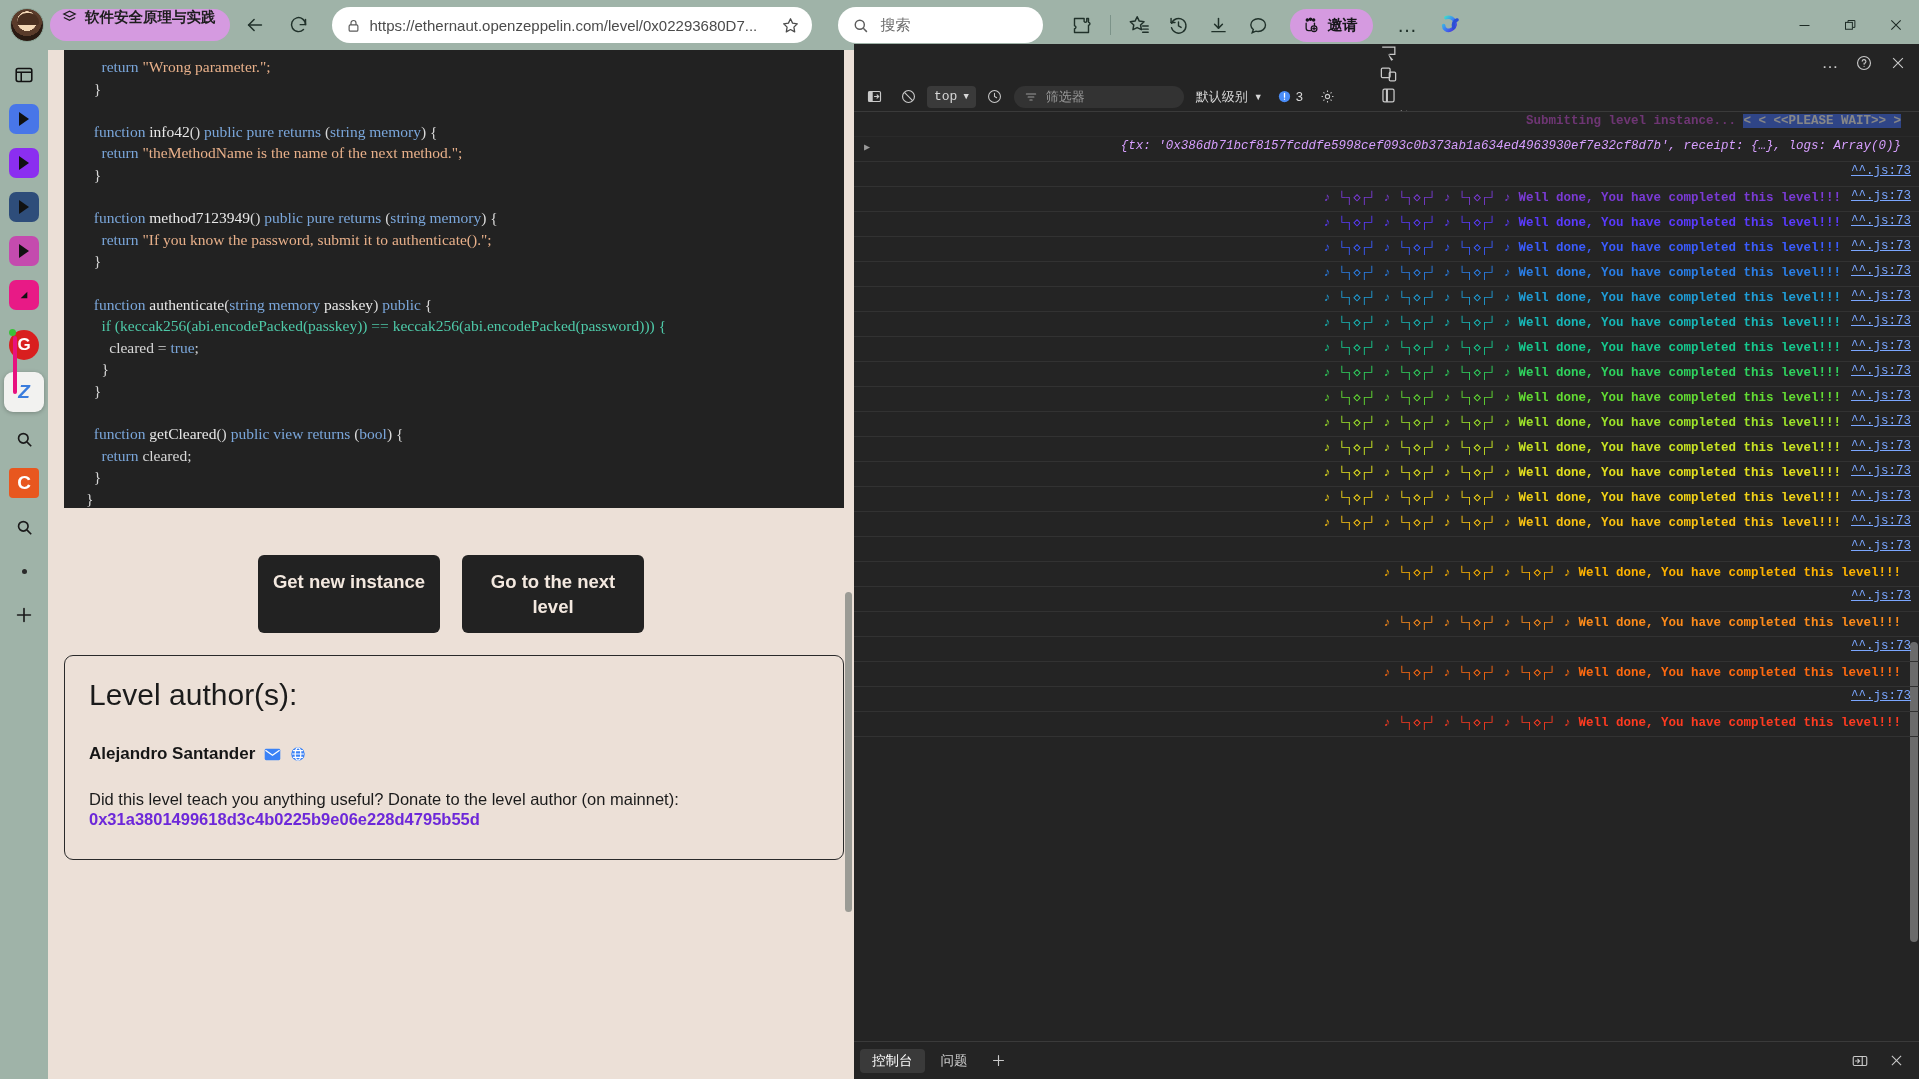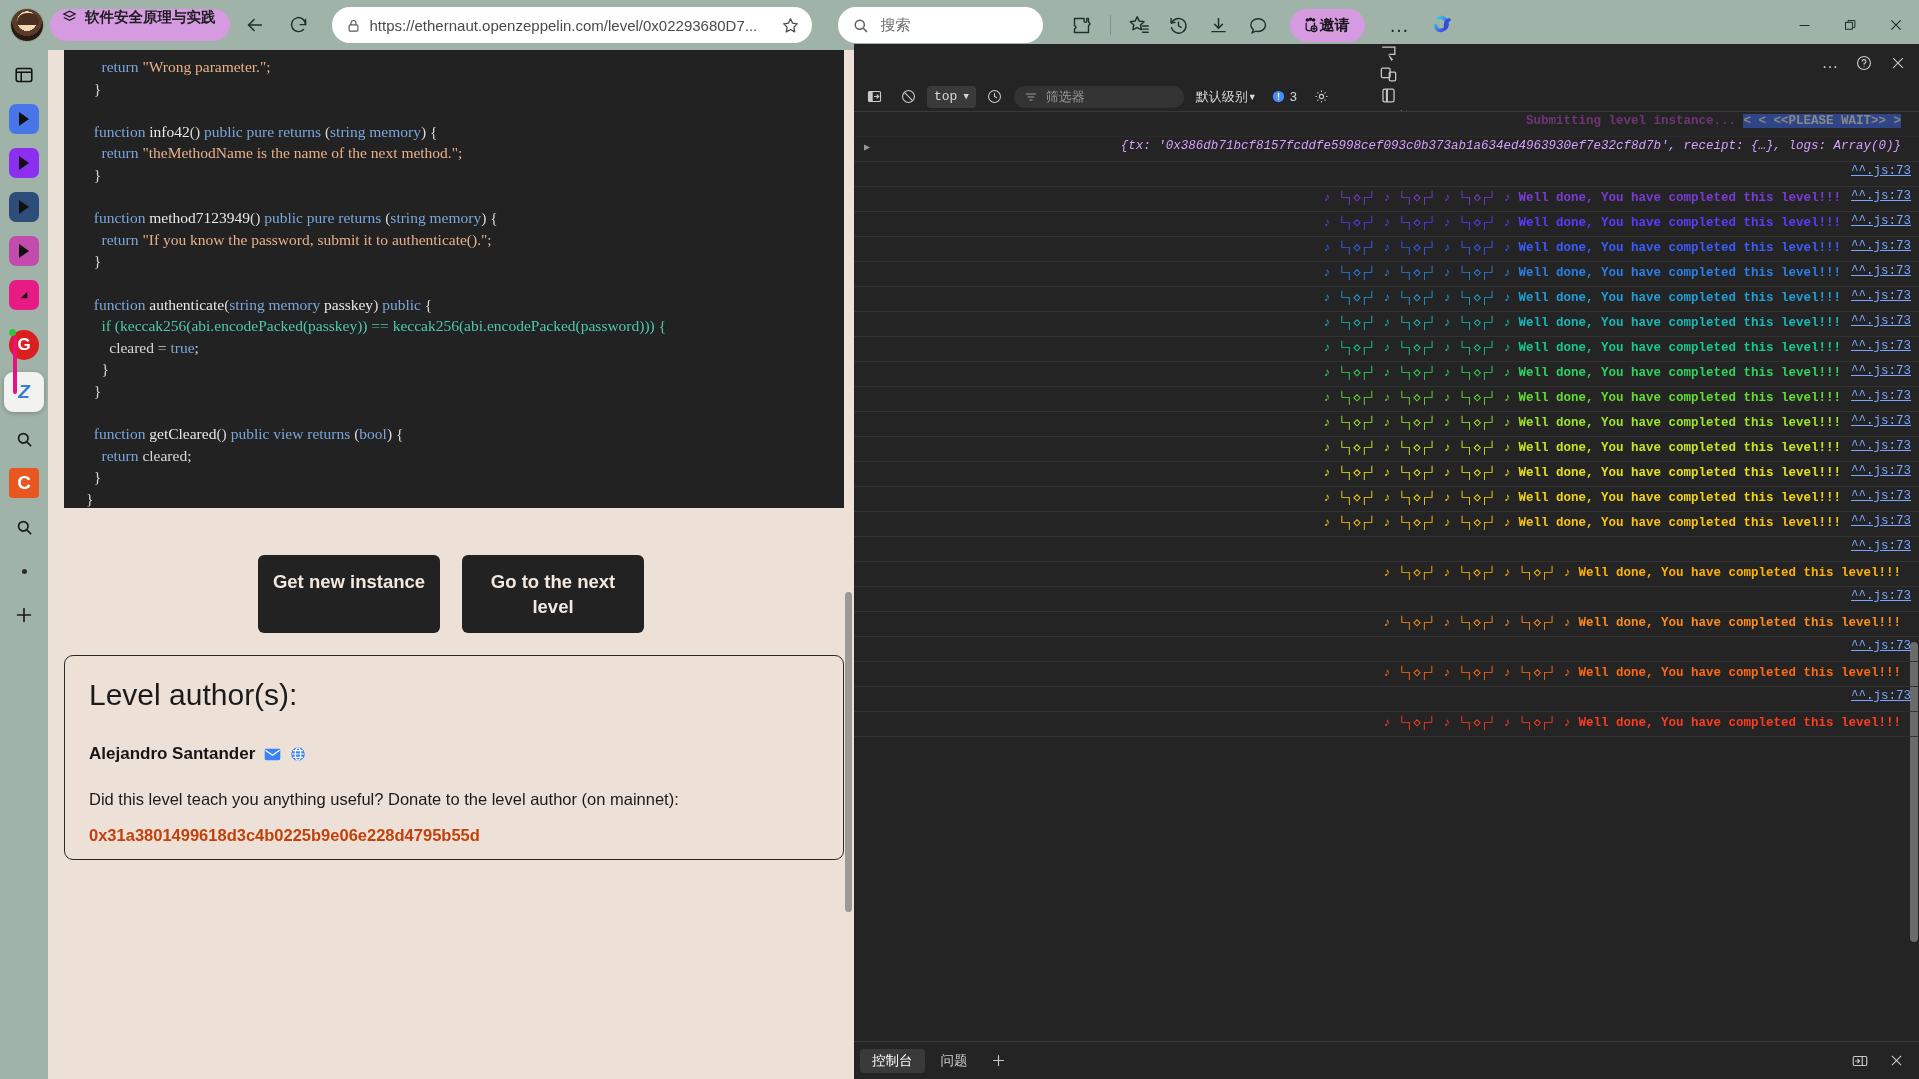--- a/index.html
+++ b/index.html
@@ -46,21 +46,21 @@
   .urltext { font-size: 15px; color: #4b4b4b; white-space: nowrap; overflow: hidden;
              text-overflow: ellipsis; flex: 1; }
   .searchbar {
     flex: none; width: 205px; height: 36px; background: #ffffff; border-radius: 18px;
     display: flex; align-items: center; gap: 12px; padding: 0 14px; margin-left: 20px;
   }
   .searchbar .ph { font-size: 15px; color: #6d6d6d; }
   .chrome-icons { display: flex; align-items: center; gap: 2px; margin-left: 14px; }
   .divider-v { width: 1px; height: 20px; background: #7c9389; margin: 0 7px; }
   .invite-pill {
-    display: flex; align-items: center; height: 33px; padding: 0 15px 0 11px;
+    display: flex; align-items: center; gap: 8px; height: 33px; padding: 0 15px 0 11px;
     border-radius: 17px; background: #d59ae0; color: #16161a; font-size: 15px; font-weight: 600;
     margin-left: 6px;
   }
   .wincontrols { position: absolute; right: 0; top: 0; height: 50px; display: flex; align-items: center; }
   .wincontrols div { width: 46px; height: 50px; display:flex; align-items:center; justify-content:center; color:#1d2b25; }
 
   
   .leftbar {
     position: absolute; left: 0; top: 50px; width: 48px; height: 1029px;
     background: #9fb3a8; display: flex; flex-direction: column; align-items: center;
@@ -99,21 +99,21 @@
     background:#222222; color:#f3e8df; border-radius:6px; font-size:18.5px; font-weight:bold;
     width:182px; padding:14px 10px; text-align:center; line-height:25px;
   }
   .author-card {
     position:absolute; left:16px; top:605px; width:780px; height:205px;
     border:1.5px solid #2a2a2a; border-radius:9px; background:#ece0d7; padding:22px 24px;
   }
   .author-title { font-size:30px; color:#1b1b1b; font-weight:400; margin-bottom:32px; }
   .author-name { font-size:17px; font-weight:bold; color:#161616; display:flex; align-items:center; gap:9px;}
   .donate-q { font-size:16.5px; color:#1b1b1b; margin-top:26px; }
-  .donate-addr { font-size:16.5px; color:#c2410c; font-weight:bold; margin-top:17px; }
+  .donate-addr { font-size:16.5px; color:#6d28d9; font-weight:bold; margin-top:1px; }
   .footer {
     position:absolute; left:0; bottom:0; width:806px; height:45px; background:#222222;
     display:flex; align-items:center; justify-content:center; gap:6px;
     color:#f3e8df; font-size:16px; font-weight:bold;
   }
   .footer a { color:#3b7ddd; text-decoration:underline; }
   .page-scroll {
     position:absolute; right:2px; top:542px; width:7px; height:320px;
     background:#9b9b95; border-radius:4px;
   }
@@ -138,21 +138,21 @@
   .dt-toolbar { height:30px; display:flex; align-items:center; gap:4px; padding-left:5px;
                 border-bottom:1px solid #3a3a3a; position:relative;}
   .ctx-select {
     display:flex;align-items:center;gap:6px;background:#3a3a3a;border-radius:4px;height:22px;padding:0 7px;
     font-size:13px;color:#d8d8d8; font-family:"Liberation Mono", monospace;
   }
   .filter-box {
     display:flex;align-items:center;gap:8px;background:#333;border-radius:11px;height:22px;
     padding:0 10px; width:170px; color:#9a9a9a; font-size:13px;
   }
-  .lvl-select { display:flex;align-items:center;font-size:13px;color:#d8d8d8;margin-left:8px;}
+  .lvl-select { display:flex;align-items:center;gap:6px;font-size:13px;color:#d8d8d8;margin-left:8px;}
   .warn-count{display:flex;align-items:center;gap:4px;color:#d8d8d8;font-size:13px;margin-left:10px;}
 
   .console {
     flex:1; overflow:hidden; position:relative; background:#242424;
     font-family:"Liberation Mono","DejaVu Sans Mono",monospace; font-size:12.5px;text-align:right;
   }
   .crow {
     display:flex; align-items:flex-start; justify-content:space-between;
     border-bottom:1px solid #323232; padding:2px 8px 2px 26px; min-height:25px; position:relative;
   }

